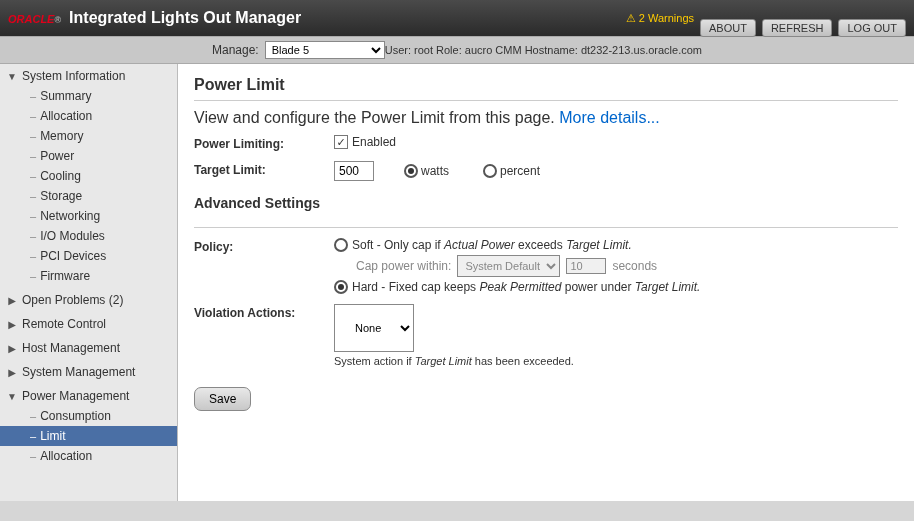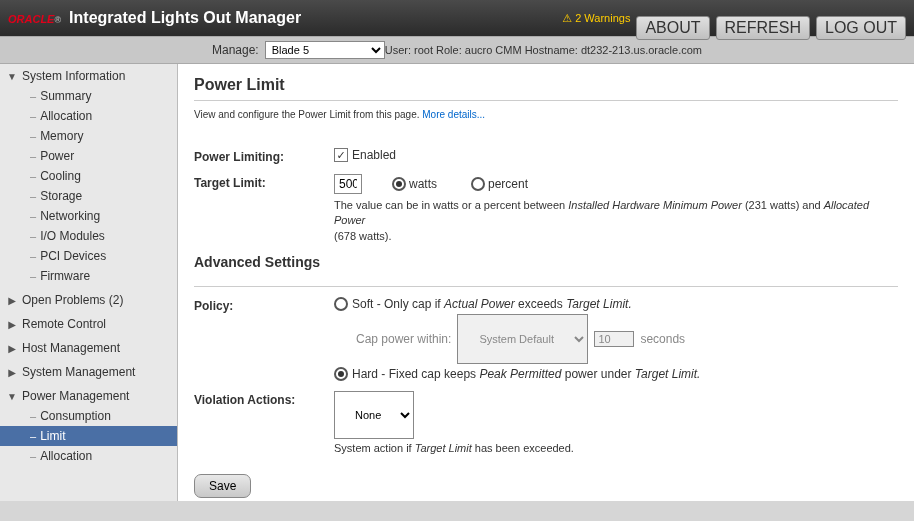--- a/index.html
+++ b/index.html
@@ -42,21 +42,21 @@
       text-decoration: none;
       display: flex;
       align-items: center;
       gap: 3px;
     }
     .top-btn {
       background: linear-gradient(to bottom, #e0e0e0, #c0c0c0);
       border: 1px solid #888;
       border-radius: 3px;
       padding: 2px 8px;
-      font-size: 16px;
+      font-size: 11px;
       cursor: pointer;
       color: #333;
       margin-top: 20px;
     }
 
     
     #manage-bar {
       background: #c8c8c8;
       border-bottom: 1px solid #aaa;
       border-top: 1px solid #aaa;
@@ -139,23 +139,23 @@
 
     .page-title {
       font-size: 16px;
       font-weight: bold;
       color: #333;
       border-bottom: 1px solid #ccc;
       padding-bottom: 6px;
       margin-bottom: 8px;
     }
     .page-desc {
-      font-size: 10px;
-      color: #333;
-      margin-bottom: 28px;
+      font-size: 16px;
+      color: #333;
+      margin-bottom: 8px;
     }
     .page-desc a { color: #0066cc; text-decoration: none; }
 
     .form-row {
       display: flex;
       margin-bottom: 10px;
       align-items: flex-start;
     }
     .form-label {
       width: 140px;
@@ -186,21 +186,21 @@
     }
     .checkbox-check { color: #333; font-size: 11px; }
 
     .target-limit-row {
       display: flex;
       align-items: center;
       gap: 8px;
       margin-bottom: 4px;
     }
     .limit-input {
-      width: 28px;
+      width: 40px;
       border: 1px solid #888;
       padding: 2px 4px;
       font-size: 12px;
     }
     .radio-group {
       display: flex;
       align-items: center;
       gap: 12px;
     }
     .radio-item {
@@ -457,43 +457,40 @@
             <div class="radio-item">
               <div class="radio-dot selected"></div>
               <span>watts</span>
             </div>
             <div class="radio-item">
               <div class="radio-dot"></div>
               <span>percent</span>
             </div>
           </div>
         </div>
-        <div class="value-hint">
-          <span>The value can be in watts or a percent between </span><em>Installed Hardware Minimum Power</em> <span>(231 watts)</span><span> and </span><em>Allocated Power</em><br><span>(678 watts).</span>
-        </div>
       </div>
     </div>
 
     
     <div class="section-title">Advanced Settings</div>
 
     
     <div class="form-row">
       <div class="form-label">Policy:</div>
       <div class="form-value">
         <div class="policy-options">
           <div class="policy-option">
             <div class="radio-dot"></div>
             <span>
               <span>Soft - Only cap if </span><em>Actual Power</em><span> exceeds </span><em>Target Limit.</em>
             </span>
           </div>
           <div class="policy-sub">
             <span>Cap power within:</span>
-            <select style="font-size:11px; border:1px solid #888; background:#f0f0f0; color:#888; padding:17px;">
+            <select style="font-size:11px; border:1px solid #888; background:#f0f0f0; color:#888; padding:3px;">
               <option>System Default</option>
             </select>
             <input type="text" value="10" style="width: 40px; border: 1px solid rgb(136, 136, 136); padding: 1px 3px; font-size: 11px; background: rgb(240, 240, 240); color: rgb(136, 136, 136);">
             <span>seconds</span>
           </div>
           <div class="policy-option policy-hard">
             <div class="radio-dot selected"></div>
             <span>
               <span>Hard - Fixed cap keeps </span><em>Peak Permitted</em><span> power under </span><em>Target Limit.</em>
             </span>

